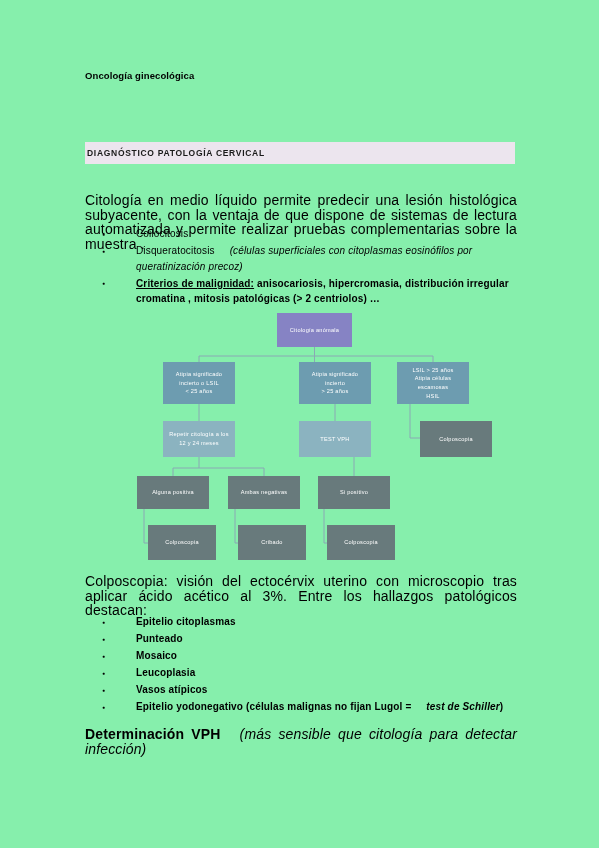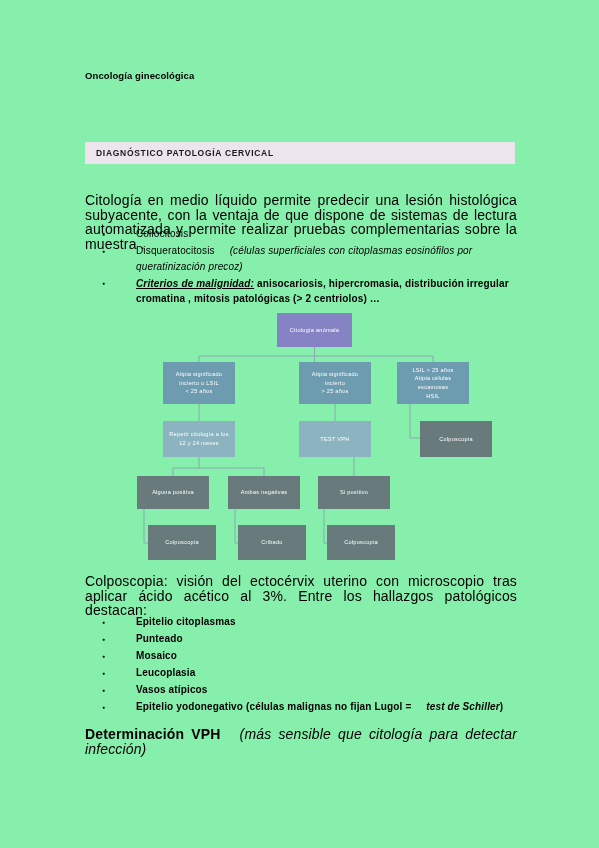--- a/index.html
+++ b/index.html
@@ -32,21 +32,21 @@
   .section-band {
     position: absolute;
     left: 85px;
     top: 142px;
     width: 430px;
     height: 22px;
     background: #ece5ee;
   }
   .section-band-label {
     position: absolute;
-    left: 11px;
+    left: 2px;
     top: 6px;
     font-size: 8.5px;
     font-weight: bold;
     letter-spacing: 0.7px;
     color: #1a1a1a;
   }
 
   .para {
     position: absolute;
     left: 85px;
@@ -85,21 +85,21 @@
     line-height: 16px;
     color: #000;
   }
   .bullets-cito { top: 226px; }
   .bullets-colpo { top: 614px; }
   .bullets-colpo li { font-weight: bold; }
 
   .bullets-cito li:nth-child(1),
   .bullets-cito li:nth-child(2) > .lead { font-weight: normal; }
   .ital { font-style: italic; padding-left: 12px; }
-  .und-bold { font-weight: bold; text-decoration: underline; font-style: italic; }
+  .und-bold { font-weight: bold; text-decoration: underline; }
   .bold { font-weight: bold; }
 
   
   .flow {
     position: absolute;
     left: 0;
     top: 0;
     width: 599px;
     height: 848px;
     pointer-events: none;

